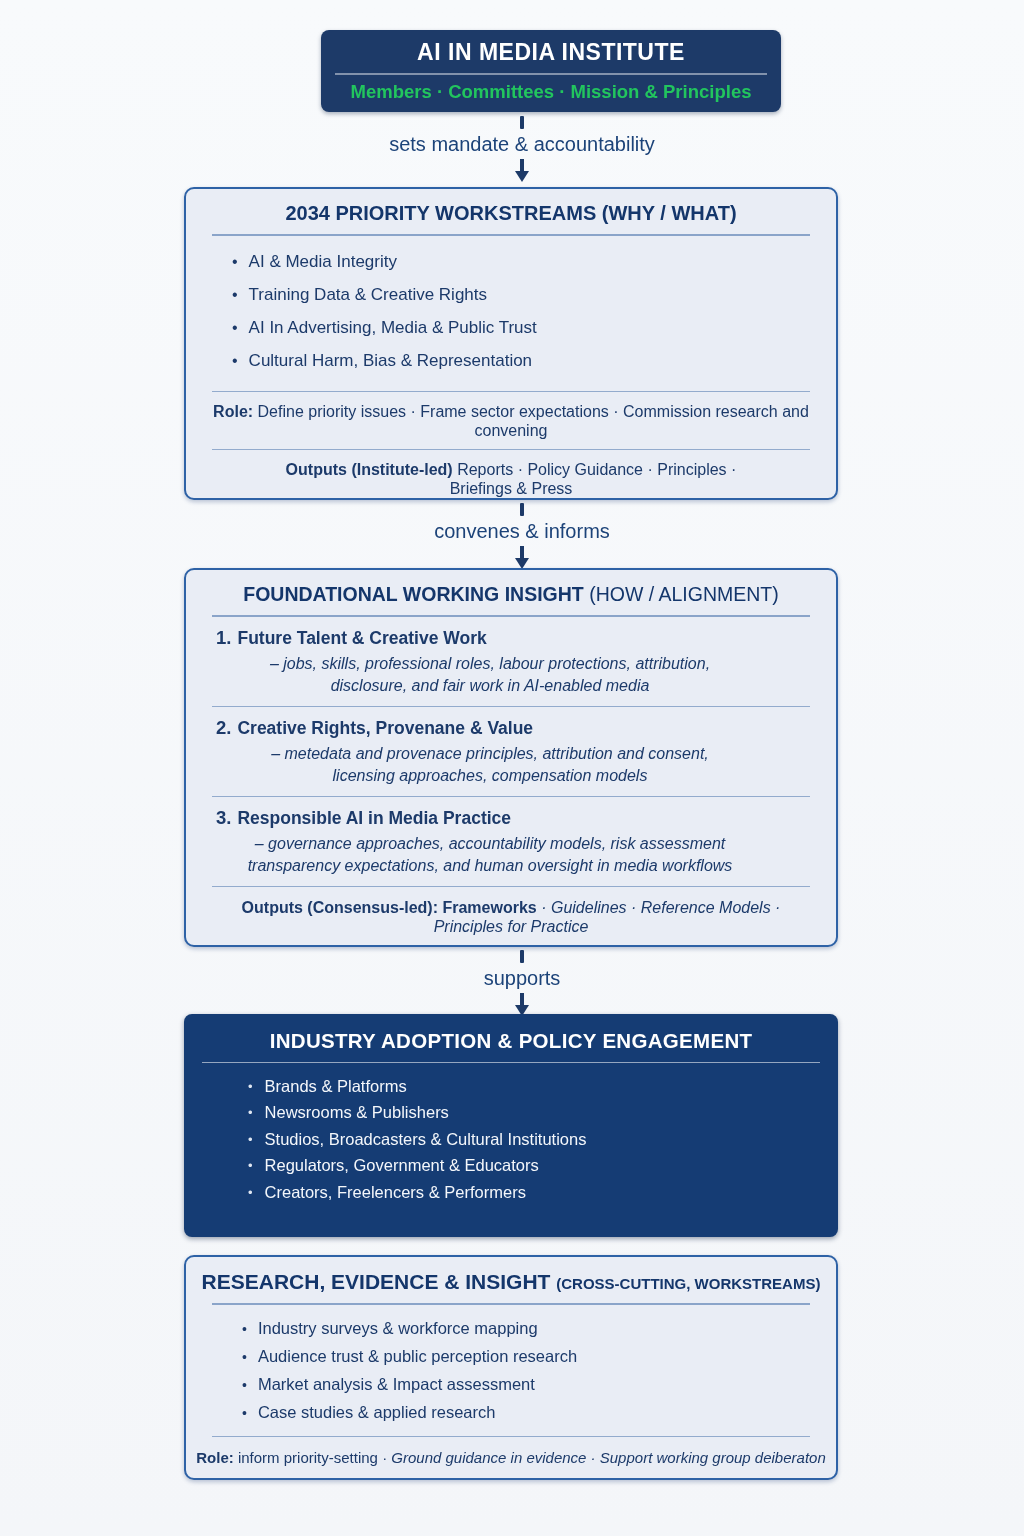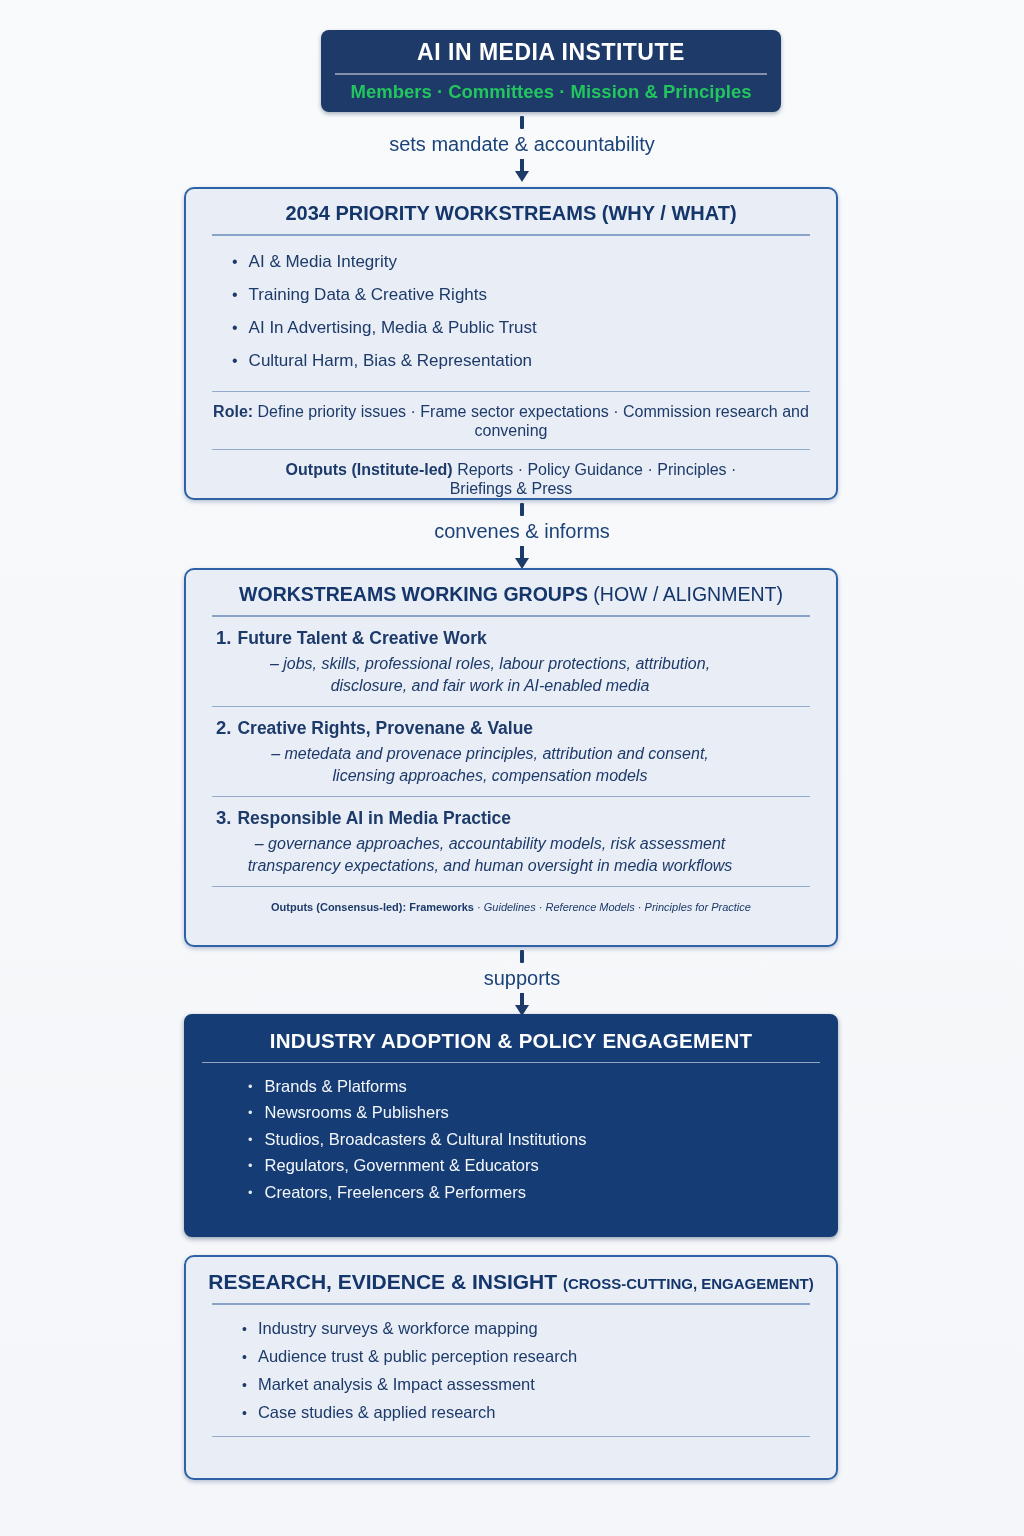--- a/index.html
+++ b/index.html
@@ -52,21 +52,21 @@
   .b { font-weight: bold; }
   .role-line { max-width: 610px; }
   .outputs-line { max-width: 500px; }
 
   
   .wg-item { padding: 10px 26px 0 30px; }
   .wg-head { font-size: 17.5px; }
   .wg-num { font-weight: bold; font-size: 18.5px; margin-right: 6px; }
   .wg-title { font-weight: bold; }
   .wg-desc { font-style: italic; font-size: 16px; line-height: 22px; margin: 4px 0 2px 24px; max-width: 500px; text-align: center; }
-  .wg-outputs { text-align: center; font-size: 11px; line-height: 19px; margin: 11px auto 0; max-width: 600px; }
+  .wg-outputs { text-align: center; font-size: 16px; line-height: 19px; margin: 11px auto 0; max-width: 600px; }
   .wg-outputs .it { font-style: italic; }
 
   
   .dark-panel {
     position: absolute; left: 184px; width: 654px;
     background: #153c74; border-radius: 8px;
     box-shadow: 0 2px 5px rgba(10,30,65,.4);
     color: #f4f7fb;
   }
   .dark-title { text-align: center; font-weight: bold; font-size: 20.5px; color: #ffffff; padding-top: 15px; letter-spacing: .3px; }
@@ -127,21 +127,21 @@
     <div class="stub"></div>
     <div class="clabel">convenes &amp; informs</div>
     <div class="arr">
       <div class="arr-stem"></div>
       <div class="arr-head"></div>
     </div>
   </div>
 
   <div class="panel" style="top:568px; height:379px">
     <div class="panel-title" style="font-size:19.5px">
-      <span class="b">WORKSTREAMS WORKING GROUPS</span>
+      <span class="b">FOUNDATIONAL WORKING INSIGHT</span>
       <span class="reg">(HOW / ALIGNMENT)</span>
     </div>
     <div class="rule"></div>
 
     <div class="wg-item">
       <div class="wg-head">
         <span class="wg-num">1.</span><span class="wg-title">Future Talent &amp; Creative Work</span>
       </div>
       <div class="wg-desc">– jobs, skills, professional roles, labour protections, attribution, disclosure, and fair work in AI-enabled media</div>
     </div>
@@ -186,25 +186,30 @@
       <div class="dark-bullet">Newsrooms &amp; Publishers</div>
       <div class="dark-bullet">Studios, Broadcasters &amp; Cultural Institutions</div>
       <div class="dark-bullet">Regulators, Government &amp; Educators</div>
       <div class="dark-bullet">Creators, Freelencers &amp; Performers</div>
     </div>
   </div>
 
   <div class="panel" style="top:1255px; height:225px">
     <div class="panel-title" style="font-size:21px">
       <span class="b">RESEARCH, EVIDENCE &amp; INSIGHT</span>
-      <span class="small">(CROSS-CUTTING, ENGAGEMENT)</span>
+      <span class="small">(CROSS-CUTTING, WORKSTREAMS)</span>
     </div>
     <div class="rule"></div>
     <div class="rs-bullets">
       <div class="rs-bullet">Industry surveys &amp; workforce mapping</div>
       <div class="rs-bullet">Audience trust &amp; public perception research</div>
       <div class="rs-bullet">Market analysis &amp; Impact assessment</div>
       <div class="rs-bullet">Case studies &amp; applied research</div>
     </div>
     <div class="rule-inner"></div>
+    <div class="rs-role">
+      <span class="b">Role:</span>
+      <span>inform priority-setting ·</span>
+      <span class="it">Ground guidance in evidence · Support working group deiberaton</span>
+    </div>
   </div>
 
 </div>
 
 </body></html>

